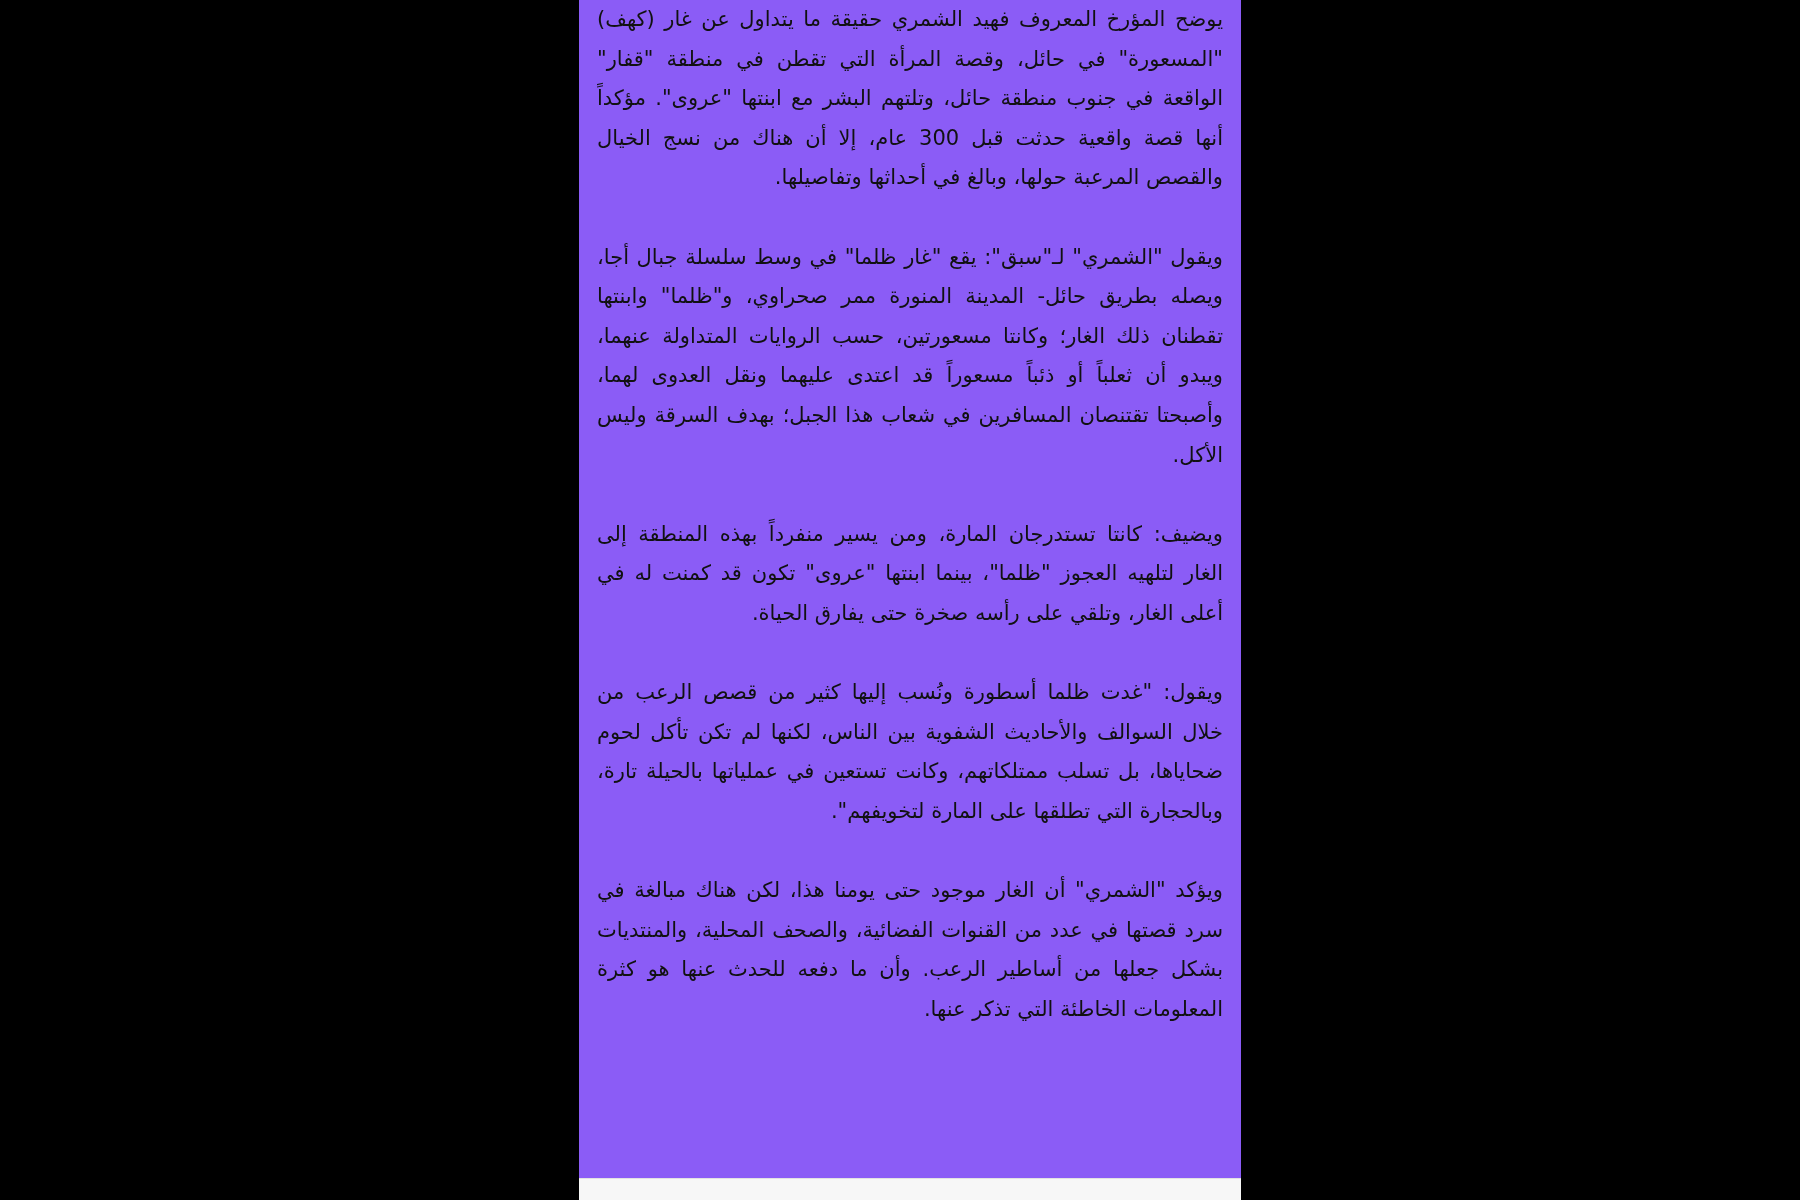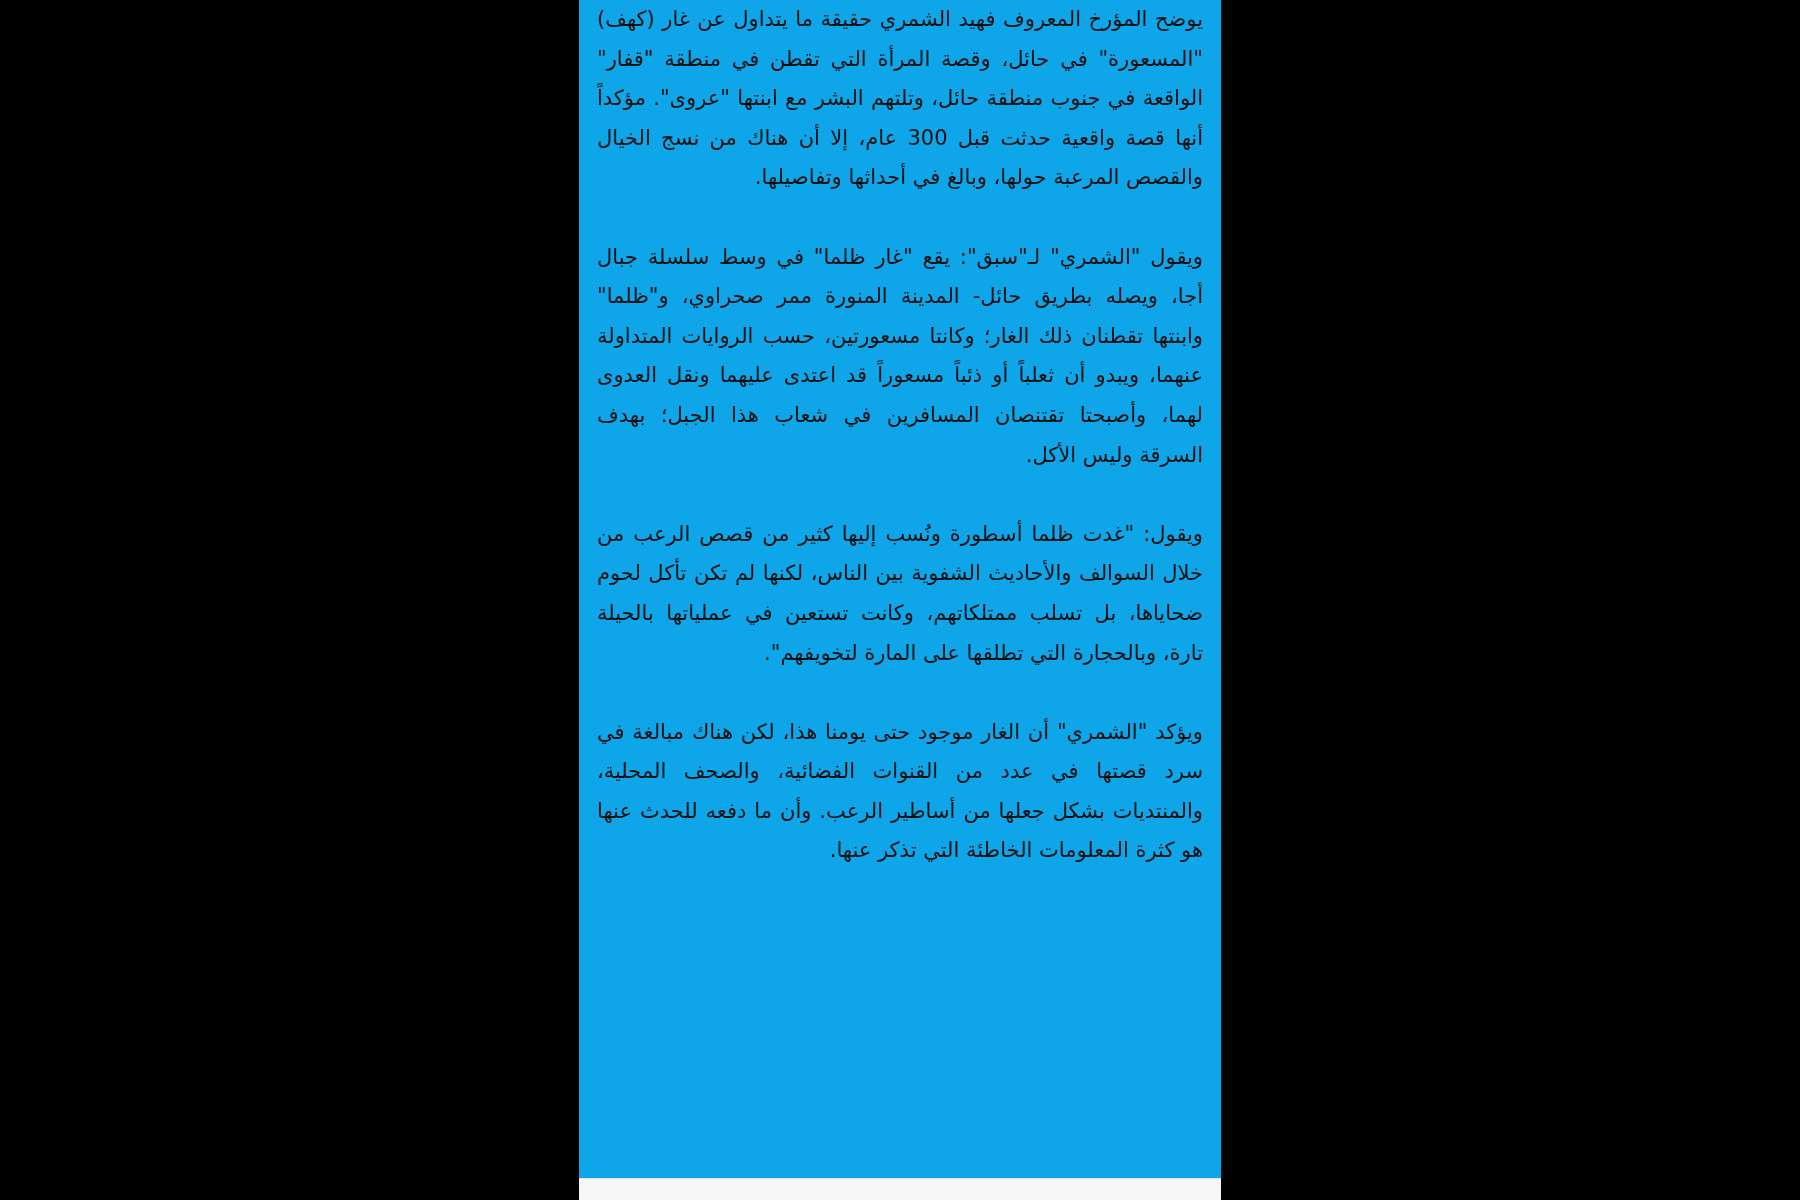--- a/index.html
+++ b/index.html
@@ -9,22 +9,23 @@
       height: 1200px;
       background: #000000;
       overflow: hidden;
     }
     .page {
       position: absolute;
       left: 579px;
       top: 0;
       width: 642px;
       height: 1200px;
-      background: #0ea5e9;
+      background: #8b5cf6;
       overflow: hidden;
+      padding-left: 20px;
     }
     .article {
       position: absolute;
       left: 18px;
       right: 18px;
       top: 0;
       direction: rtl;
       text-align: justify;
       text-align-last: right;
       font-family: "DejaVu Sans", sans-serif;
@@ -46,17 +47,18 @@
       border-top: 1px solid #e2e2e2;
     }
   </style>
 </head>
 <body>
 
 <div class="page">
   <div class="article">
     <p>يوضح المؤرخ المعروف فهيد الشمري حقيقة ما يتداول عن غار (كهف) "المسعورة" في حائل، وقصة المرأة التي تقطن في منطقة "قفار" الواقعة في جنوب منطقة حائل، وتلتهم البشر مع ابنتها "عروى". مؤكداً أنها قصة واقعية حدثت قبل 300 عام، إلا أن هناك من نسج الخيال والقصص المرعبة حولها، وبالغ في أحداثها وتفاصيلها.</p>
     <p>ويقول "الشمري" لـ"سبق": يقع "غار ظلما" في وسط سلسلة جبال أجا، ويصله بطريق حائل- المدينة المنورة ممر صحراوي، و"ظلما" وابنتها تقطنان ذلك الغار؛ وكانتا مسعورتين، حسب الروايات المتداولة عنهما، ويبدو أن ثعلباً أو ذئباً مسعوراً قد اعتدى عليهما ونقل العدوى لهما، وأصبحتا تقتنصان المسافرين في شعاب هذا الجبل؛ بهدف السرقة وليس الأكل.</p>
+    <p>ويضيف: كانتا تستدرجان المارة، ومن يسير منفرداً بهذه المنطقة إلى الغار لتلهيه العجوز "ظلما"، بينما ابنتها "عروى" تكون قد كمنت له في أعلى الغار، وتلقي على رأسه صخرة حتى يفارق الحياة.</p>
     <p>ويقول: "غدت ظلما أسطورة ونُسب إليها كثير من قصص الرعب من خلال السوالف والأحاديث الشفوية بين الناس، لكنها لم تكن تأكل لحوم ضحاياها، بل تسلب ممتلكاتهم، وكانت تستعين في عملياتها بالحيلة تارة، وبالحجارة التي تطلقها على المارة لتخويفهم".</p>
     <p>ويؤكد "الشمري" أن الغار موجود حتى يومنا هذا، لكن هناك مبالغة في سرد قصتها في عدد من القنوات الفضائية، والصحف المحلية، والمنتديات بشكل جعلها من أساطير الرعب. وأن ما دفعه للحدث عنها هو كثرة المعلومات الخاطئة التي تذكر عنها.</p>
   </div>
   <div class="bottom-bar"></div>
 </div>
 
 </body></html>

